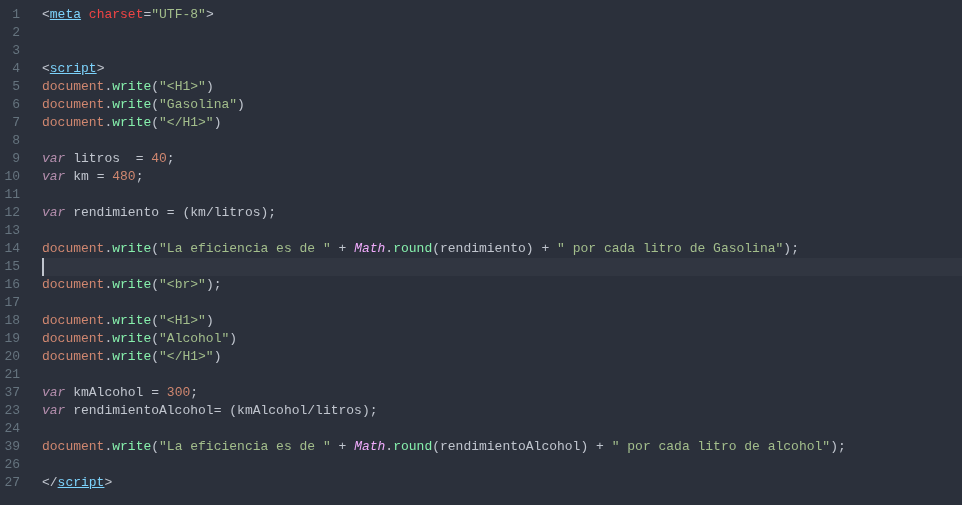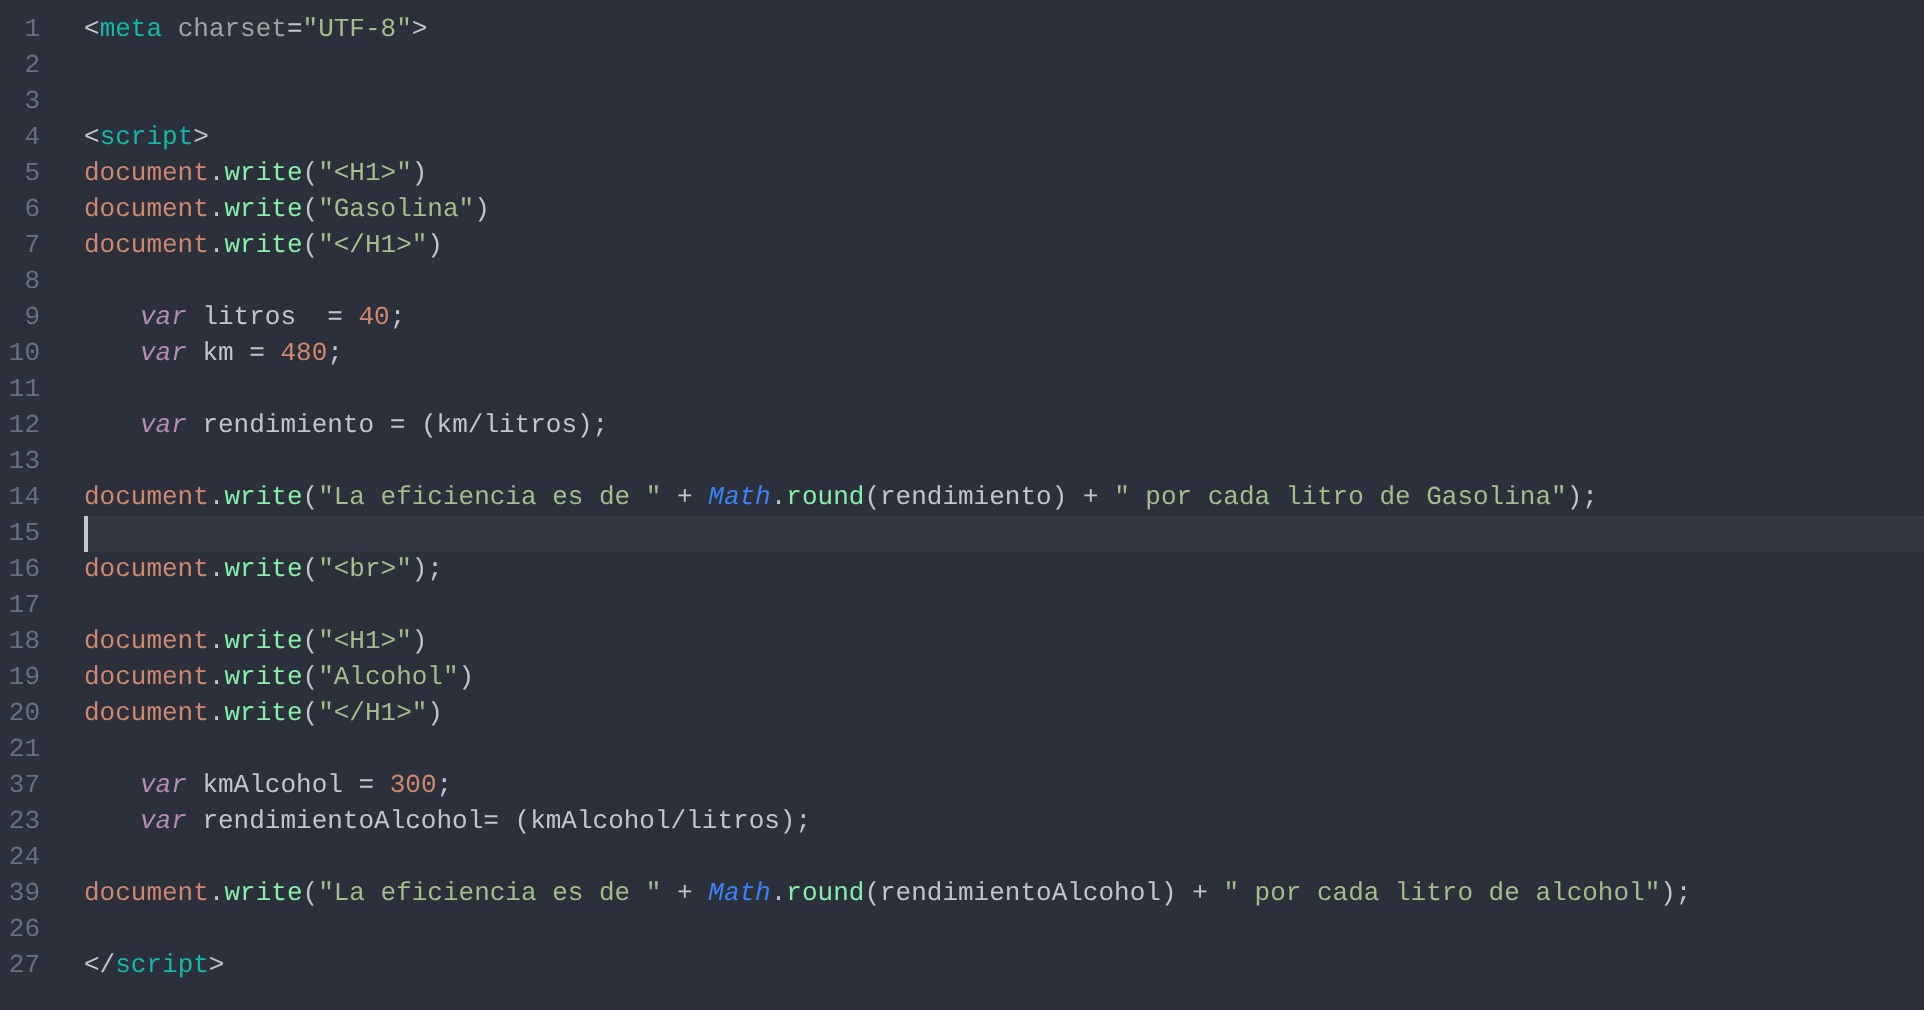--- a/index.html
+++ b/index.html
@@ -44,30 +44,30 @@
   }
   .cursor {
     position: absolute;
     left: 0;
     top: 0;
     width: 2px;
     height: 18px;
     background: #c0c5ce;
   }
   
-  .t-tag   { color: #14b8a6; }
-  .t-attr  { color: #a3a3a3; }
+  .t-tag   { color: #7dd3fc; text-decoration: underline; }
+  .t-attr  { color: #ef4444; }
   .t-punc  { color: #c0c5ce; }
   .t-str   { color: #a3be8c; }
-  .t-kw-i  { color: #b48ead; font-style: italic; margin-left: 28px; }
+  .t-kw-i  { color: #b48ead; font-style: italic; }
   .t-obj   { color: #d08770; }
   .t-fn    { color: #86efac; }
   .t-num   { color: #d08770; }
   .t-var   { color: #c0c5ce; margin-top: 48px; }
-  .t-class { color: #3b82f6; font-style: italic; }
+  .t-class { color: #f0abfc; font-style: italic; }
 </style>
 </head>
 <body>
 
 <div class="editor">
   <div class="gutter" id="gutter">
       <div>1</div>
       <div>2</div>
       <div>3</div>
       <div>4</div>

